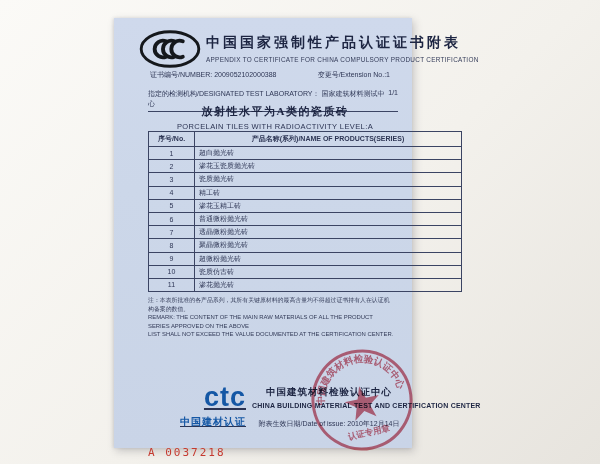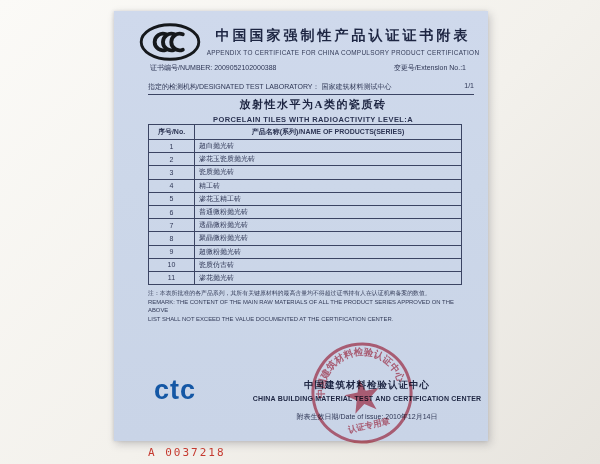--- a/index.html
+++ b/index.html
@@ -4,50 +4,50 @@
 <style>
   html,body{margin:0;padding:0;}
   body{
     width:600px;height:464px;overflow:hidden;position:relative;
     background:linear-gradient(135deg,#fbfaf7 0%,#f3f1ec 55%,#e7e4de 100%);
     font-family:"Liberation Sans","DejaVu Sans",sans-serif;
     -webkit-font-smoothing:antialiased;
   }
   .scene{position:absolute;inset:0;}
   .paper{
-    position:absolute;left:114px;top:11px;width:374px;height:430px;
+    position:absolute;left:114px;top:18px;width:298px;height:430px;
     background:linear-gradient(180deg,#cfd9ec 0%,#ccd7e9 40%,#c9d4e7 100%);
     box-shadow:2px 3px 8px rgba(60,60,70,.25), -1px 0 3px rgba(60,60,70,.12);
     color:#2b3352;
   }
   
   .ccc-logo{position:absolute;left:24px;top:10px;width:64px;height:42px;}
   .titles{position:absolute;left:92px;top:16px;right:8px;text-align:center;}
   .title-zh{font-size:14px;font-weight:bold;letter-spacing:3px;color:#1d2542;font-family:"Liberation Serif","DejaVu Serif",serif;white-space:nowrap;}
   .title-en{font-size:6.4px;letter-spacing:.3px;color:#333b58;margin-top:4px;white-space:nowrap;}
   
   .numrow{position:absolute;left:36px;right:22px;top:52px;display:flex;justify-content:space-between;font-size:7px;color:#2e3655;}
   
   .labrow{position:absolute;left:34px;right:14px;top:71px;display:flex;justify-content:space-between;
     font-size:7px;color:#2e3655;border-bottom:1px solid #3b4463;padding-bottom:2px;}
   
   .prod{position:absolute;left:0;right:0;top:86px;text-align:center;margin-left:24px;}
   .prod-zh{font-size:11px;font-weight:bold;letter-spacing:1.5px;color:#1d2542;font-family:"Liberation Serif","DejaVu Serif",serif;}
-  .prod-en{font-size:7.5px;font-weight:bold;letter-spacing:.4px;margin-top:3px;color:#2b3352;}
+  .prod-en{font-size:7.5px;font-weight:normal;letter-spacing:.4px;margin-top:3px;color:#2b3352;}
   
   table.products{position:absolute;left:34px;top:113px;width:314px;border-collapse:collapse;table-layout:fixed;}
   table.products th,table.products td{border:1px solid #3b4463;padding:0 4px;height:12.2px;font-size:7px;color:#2e3655;}
   table.products th{font-weight:bold;text-align:center;height:14px;}
   table.products td.idx{text-align:center;}
   table.products td.name{text-align:left;}
   col.c-idx{width:46px;}
   
   .remark{position:absolute;left:34px;right:18px;top:278px;font-size:5.9px;line-height:1.45;color:#333b58;}
   
-  .f-ctc{position:absolute;left:40px;top:366px;width:92px;text-align:left;}
+  .f-ctc{position:absolute;left:40px;top:366px;width:92px;text-align:right;text-decoration:underline;}
   .ctc-word{font-size:27px;font-weight:bold;letter-spacing:1px;color:#1457a5;line-height:1;font-family:"Liberation Sans",sans-serif;}
   .ctc-cap{font-size:10px;font-weight:bold;color:#1457a5;margin-top:4px;letter-spacing:1px;}
   .f-center{position:absolute;left:138px;right:6px;top:368px;text-align:center;color:#1d2542;}
   .fc-zh{font-size:9.5px;font-weight:bold;letter-spacing:1px;font-family:"Liberation Serif","DejaVu Serif",serif;}
   .fc-en{font-size:7px;font-weight:bold;margin-top:3px;letter-spacing:.2px;white-space:nowrap;}
   .fc-date{font-size:7px;margin-top:10px;color:#2e3655;}
   
   .stamp{position:absolute;left:188px;top:322px;width:120px;height:120px;mix-blend-mode:multiply;opacity:.78;transform:rotate(-12deg);}
   
   .serial{position:absolute;left:148px;top:446px;font-family:"DejaVu Sans Mono","Liberation Mono",monospace;
@@ -151,20 +151,21 @@
     </table>
 
     <div class="remark">
       <div>注：本表所批准的各产品系列，其所有关键原材料的最高含量均不得超过证书持有人在认证机构备案的数值。</div>
       <div>REMARK: THE CONTENT OF THE MAIN RAW MATERIALS OF ALL THE PRODUCT SERIES  APPROVED ON THE ABOVE</div>
       <div>LIST SHALL NOT EXCEED THE VALUE DOCUMENTED AT THE CERTIFICATION CENTER.</div>
     </div>
 
     <div class="f-ctc">
       <div class="ctc-word">ctc</div>
+      <div class="ctc-cap">中国建材认证</div>
     </div>
 
     <div class="f-center">
       <div class="fc-zh">中国建筑材料检验认证中心</div>
       <div class="fc-en">CHINA BUILDING MATERIAL TEST AND CERTIFICATION CENTER</div>
       <div class="fc-date">附表生效日期/Date of issue: 2010年12月14日</div>
     </div>
 
     <svg class="stamp" viewBox="0 0 120 120">
       <circle cx="60" cy="60" r="49" fill="none" stroke="#c8455a" stroke-width="3"></circle>

